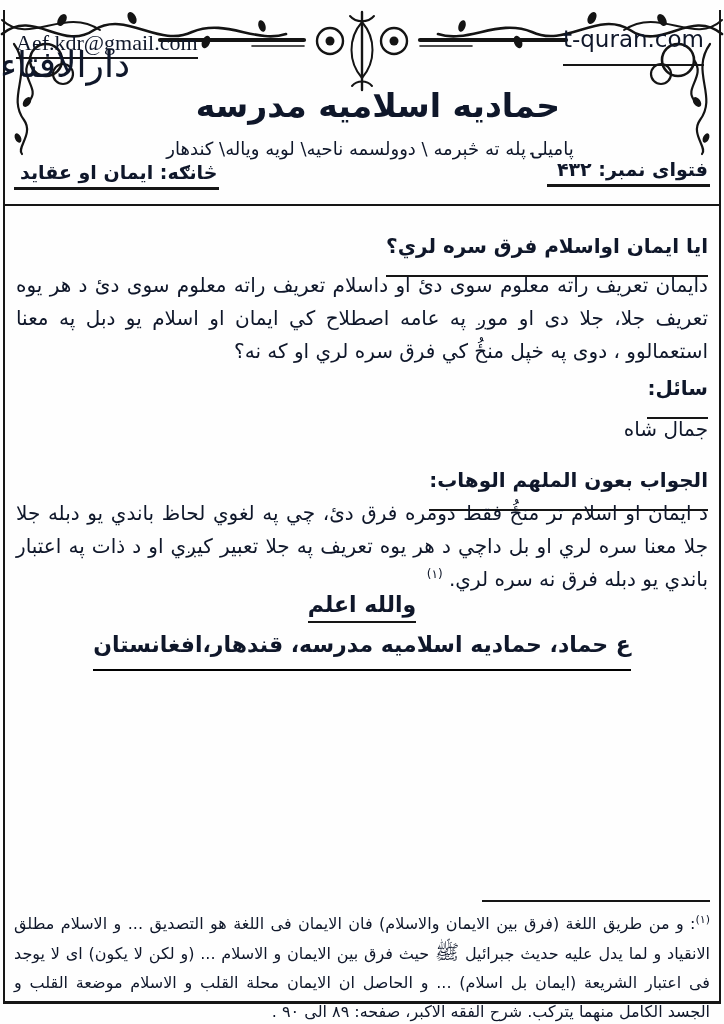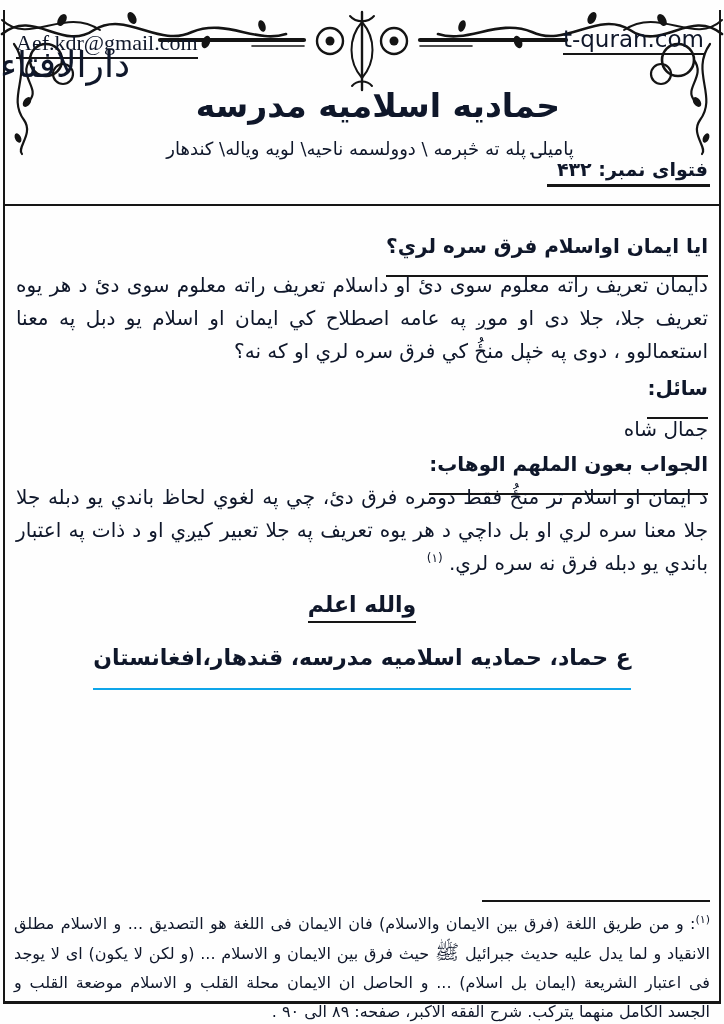--- a/index.html
+++ b/index.html
@@ -26,21 +26,21 @@
 
   
   .email {
     position:absolute; left:16px; top:30px; direction:ltr;
     font-family:"Liberation Serif", serif; font-size:22px;
     border-bottom:2px solid #161616; padding-bottom:1px;
   }
   .website {
     position:absolute; right:20px; top:26px; direction:ltr;
     font-family:"DejaVu Sans", sans-serif; font-size:23px;
-    border-bottom:2px solid #161616; padding-bottom:1px;
+    border-bottom:2px solid #161616; padding-bottom:12px;
   }
   .doc-title {
     position:absolute; left:0; top:44px; width:100%;
     text-align:left; font-size:36px; direction:rtl;
   }
   .madrasa-title {
     position:absolute; left:16px; top:86px; width:100%;
     text-align:center; font-size:33px; font-weight:bold; direction:rtl;
   }
   .address {
@@ -61,30 +61,30 @@
   
   .content {
     position:absolute; left:5px; top:206px; width:714px;
     direction:rtl; padding:0 11px; font-size:20px; line-height:33px;
   }
   .q-heading { margin:24px 0 6px; font-weight:bold; }
   .u { border-bottom:2px solid #161616; padding-bottom:17px; }
   .q-text, .a-text { text-align:justify; }
   .inline-label { margin-top:4px; font-weight:bold; }
   .asker-name { margin-top:8px; }
-  .a-heading { margin-top:2px; font-weight:bold; }
+  .a-heading { margin-top:18px; font-weight:bold; }
   sup.fn-ref { font-size:12px; line-height:0; }
 
   
   .closing-block {
     position:absolute; left:0; top:592px; width:100%;
     text-align:center; direction:rtl; font-weight:bold; font-size:22px;
   }
   .closing-line { display:inline-block; border-bottom:2px solid #161616; padding-bottom:4px; }
-  .signature-line { display:inline-block; margin-top:22px; border-bottom:2px solid #0ea5e9; padding-bottom:18px; }
+  .signature-line { display:inline-block; margin-top:9px; border-bottom:2px solid #000000; padding-bottom:12px; }
 
   
   .footnote {
     position:absolute; left:5px; top:900px; width:714px;
     direction:rtl; padding:0 9px;
   }
   .fn-sep { width:228px; border-top:2px solid #161616; margin-bottom:7px; }
   .fn-text { font-size:16px; line-height:29px; text-align:justify; }
   .fn-marker { font-size:11px; line-height:0; }
   .pbuh { font-size:20px; }
@@ -144,20 +144,21 @@
   </svg>
 
   <div class="frame"></div>
 
   <div class="email">Aef.kdr@gmail.com</div>
   <div class="website">t-quran.com</div>
   <div class="doc-title">دارالافتاء</div>
   <div class="madrasa-title">حماديه اسلاميه مدرسه</div>
   <div class="address">پاميلۍ پله ته څېرمه \ دوولسمه ناحيه\ لويه وياله\ كندهار</div>
   <div class="fatwa-number">فتوای نمبر: ۴۳۲</div>
+  <div class="section-label">څانګه: ايمان او عقايد</div>
   <div class="header-divider"></div>
 
   <div class="content">
     <p class="q-heading"><span class="u">ايا ايمان اواسلام فرق سره لري؟</span></p>
     <p class="q-text">دايمان تعريف راته معلوم سوى دئ او داسلام تعريف راته معلوم سوى دئ د هر يوه تعريف جلا، جلا دى او موږ په عامه اصطلاح كي ايمان او اسلام يو دبل په معنا استعمالوو ، دوى په خپل منځُ كي فرق سره لري او كه نه؟</p>
     <p class="inline-label"><span class="u">سائل:</span></p>
     <p class="asker-name">جمال شاه</p>
     <p class="a-heading"><span class="u">الجواب بعون الملهم الوهاب:</span></p>
     <p class="a-text"><span>د ايمان او اسلام تر منځُ فقط دومره فرق دئ، چي په لغوي لحاظ باندي يو دبله جلا جلا معنا سره لري او بل داچي د هر يوه تعريف په جلا تعبير كيږي او د ذات په اعتبار باندي يو دبله فرق نه سره لري.</span> <sup class="fn-ref">(۱)</sup></p>
   </div>

